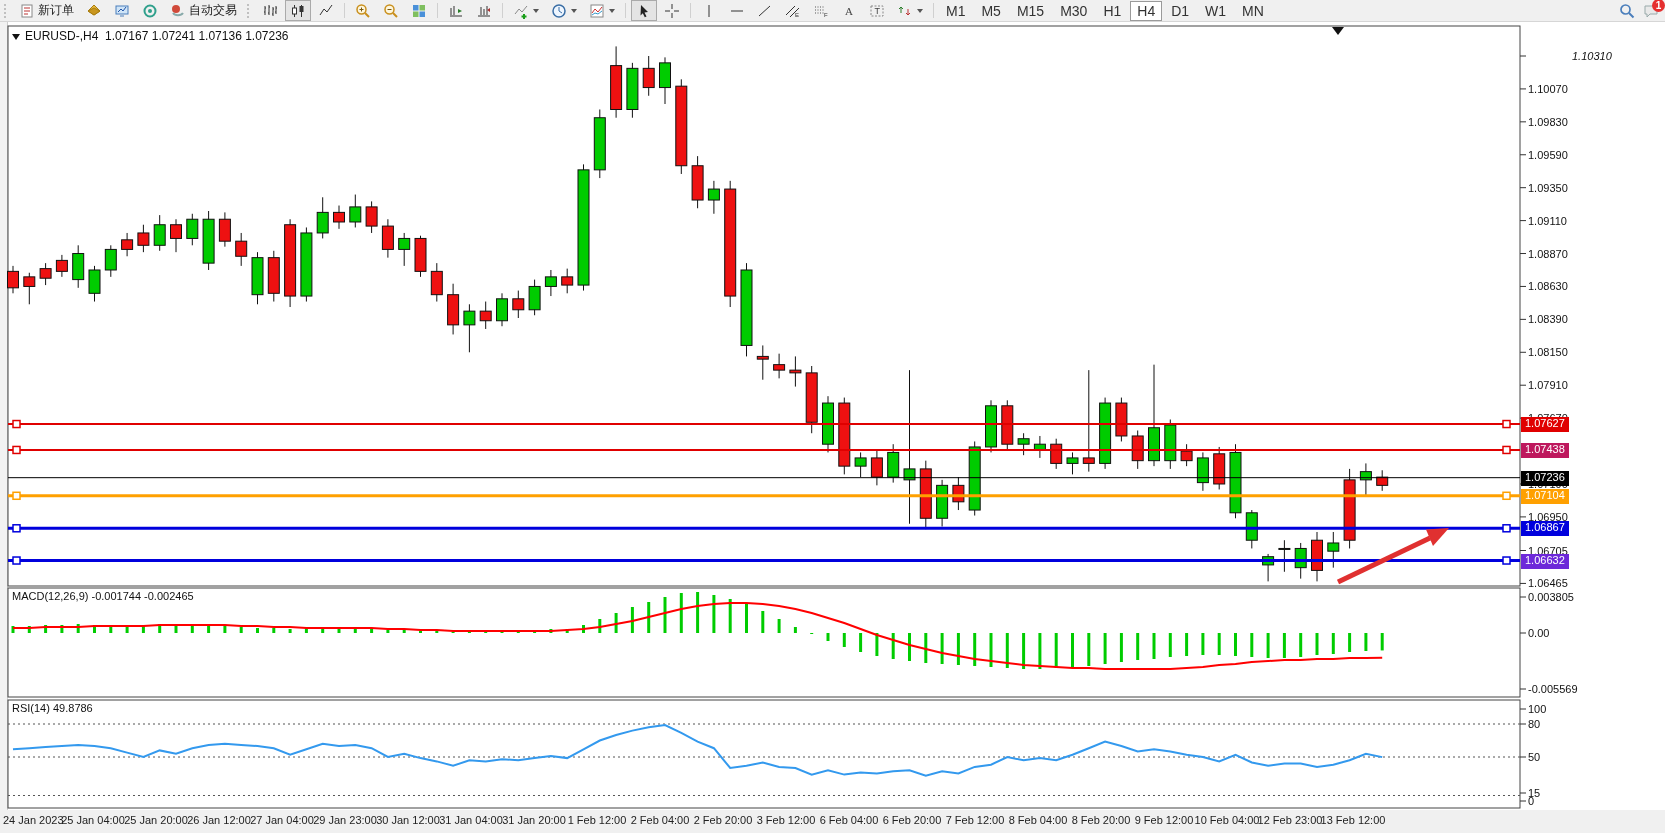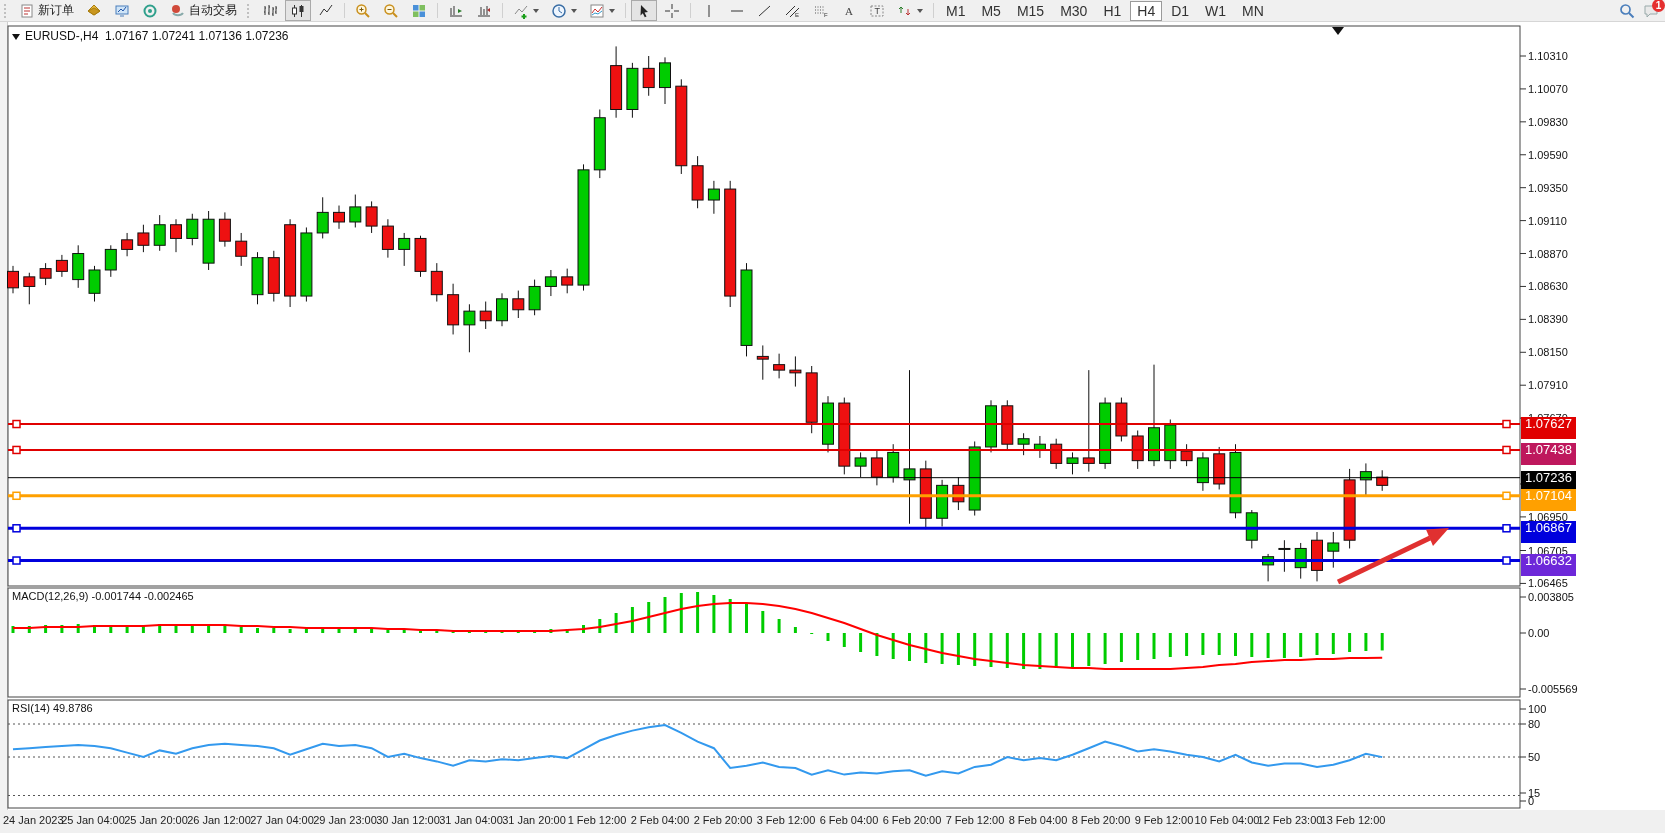--- a/index.html
+++ b/index.html
@@ -18,21 +18,21 @@
   .tf.active{background:#fff;border:1px solid #9a9a9a;}
   #right-icons{margin-left:auto;display:flex;align-items:center;margin-right:6px;gap:8px;}
   .badge{position:absolute;right:-6px;top:-4px;background:#e53030;color:#fff;border-radius:8px;
          font-size:10px;line-height:13px;min-width:13px;text-align:center;font-weight:bold;}
   
   #leftstrip{position:absolute;left:0;top:22px;width:7px;height:811px;background:#f2f2f2;border-right:1px solid #cfcfcf;z-index:1;}
   #datestrip{position:absolute;left:0;top:810px;width:1665px;height:23px;background:#f0f0f0;z-index:1;}
   #cv{position:absolute;left:0;top:0;z-index:2;}
   #labels{position:absolute;left:0;top:0;width:1665px;height:833px;z-index:3;pointer-events:none;}
   .axlab{position:absolute;font-size:11px;color:#111;white-space:nowrap;}
-  .pricebox{position:absolute;left:1521px;font-size:13px;color:#fff;padding:0 4px;height:22px;line-height:13px;white-space:nowrap;}
+  .pricebox{position:absolute;left:1521px;font-size:11px;color:#fff;padding:0 4px;height:15px;line-height:13px;white-space:nowrap;}
   .datelab{position:absolute;top:814px;font-size:11px;color:#222;white-space:nowrap;}
   .paneLabel{position:absolute;font-size:11px;color:#111;white-space:nowrap;}
   #chart-title{position:absolute;left:12px;top:29px;font-size:12px;color:#111;z-index:3;white-space:nowrap;}
   .tri{display:inline-block;width:0;height:0;border-left:4px solid transparent;border-right:4px solid transparent;border-top:6px solid #111;margin-right:5px;}
   #shift-marker{position:absolute;left:1332px;top:27px;width:0;height:0;z-index:3;
       border-left:6px solid transparent;border-right:6px solid transparent;border-top:8px solid #111;}
 </style>
 </head>
 <body>
 
@@ -538,21 +538,21 @@
     <div id="chart-title">
       <span class="tri"></span><span>EURUSD-,H4</span>&nbsp;&nbsp;<span>1.07167 1.07241 1.07136 1.07236</span>
     </div>
     <div class="paneLabel" style="left:12px;top:590px;">
       <span>MACD(12,26,9)</span>&nbsp;<span>-0.001744 -0.002465</span>
     </div>
     <div class="paneLabel" style="left:12px;top:702px;">
       <span>RSI(14)</span>&nbsp;<span>49.8786</span>
     </div>
     <div id="shift-marker"></div>
-  <div class="axlab" style="left:1528px;top:50px;">1.10310</div>
+  <div class="axlab" style="left:1572px;top:50px;font-style:italic;">1.10310</div>
       <div class="axlab" style="left:1528px;top:82.9218106995879px;">1.10070</div>
       <div class="axlab" style="left:1528px;top:115.8436213991758px;">1.09830</div>
       <div class="axlab" style="left:1528px;top:148.7654320987637px;">1.09590</div>
       <div class="axlab" style="left:1528px;top:181.68724279835465px;">1.09350</div>
       <div class="axlab" style="left:1528px;top:214.60905349794254px;">1.09110</div>
       <div class="axlab" style="left:1528px;top:247.53086419753043px;">1.08870</div>
       <div class="axlab" style="left:1528px;top:280.4526748971183px;">1.08630</div>
       <div class="axlab" style="left:1528px;top:313.3744855967062px;">1.08390</div>
       <div class="axlab" style="left:1528px;top:346.29629629629716px;">1.08150</div>
       <div class="axlab" style="left:1528px;top:379.2181069958851px;">1.07910</div>

